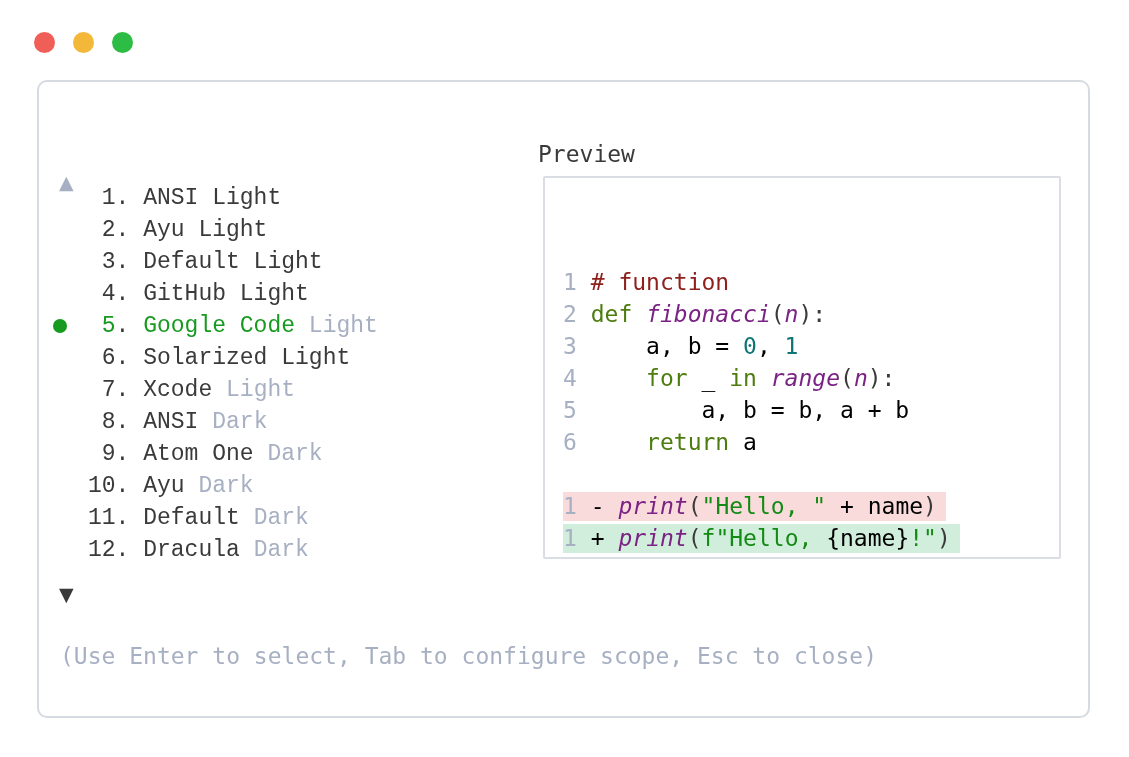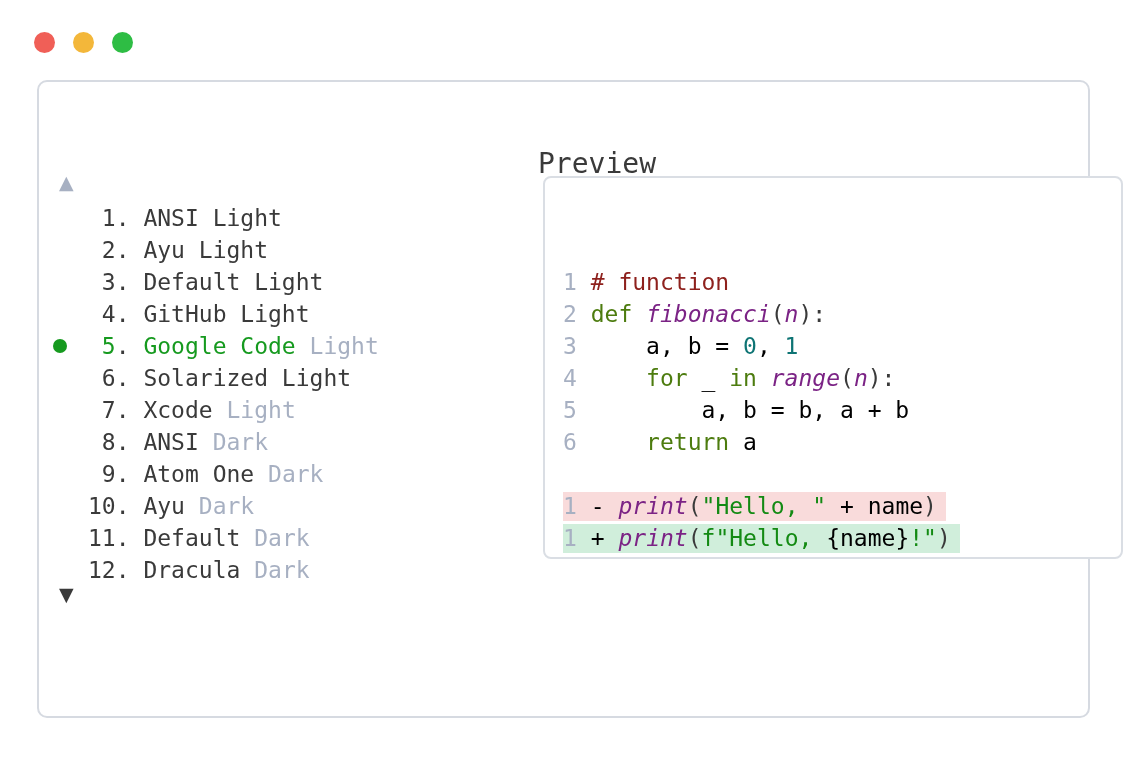--- a/index.html
+++ b/index.html
@@ -23,34 +23,34 @@
     position:absolute;left:37px;top:80px;width:1053px;height:638px;
     border:2px solid var(--border);border-radius:10px;background:#fff;
   }
   .panel *{white-space:pre;}
 
   .prompt{position:absolute;left:21px;top:52px;font-size:23px;line-height:32px;color:var(--text);}
   .scroll-up{position:absolute;left:20px;top:84px;font-size:19px;line-height:32px;color:var(--dim);
     font-family:"DejaVu Sans",sans-serif;cursor:default;}
   .scroll-down{position:absolute;left:20px;top:496px;font-size:19px;line-height:32px;color:var(--text);
     font-family:"DejaVu Sans",sans-serif;cursor:default;}
-  .list{position:absolute;left:49px;top:120px;font-size:23px;}
+  .list{position:absolute;left:49px;top:100px;font-size:23px;font-family:Liberation Mono, monospace;}
   .item{position:relative;height:32px;line-height:32px;cursor:pointer;}
   .item .bullet{position:absolute;left:-35px;top:9px;width:14px;height:14px;border-radius:50%;
     background:var(--accent);}
   .item .num{display:inline-block;width:2ch;text-align:right;}
   .item .variant{color:var(--dim);}
   .item.selected .num,.item.selected .name{color:var(--accent);}
 
   .hint{position:absolute;left:21px;top:558px;font-size:23px;line-height:32px;color:var(--dim);}
 
-  .preview-title{position:absolute;left:499px;top:66px;font-size:28px;line-height:32px;color:var(--text);}
+  .preview-title{position:absolute;left:499px;top:56px;font-size:23px;line-height:32px;color:var(--text);}
   .preview-box{
-    position:absolute;left:504px;top:94px;width:580px;height:383px;
-    border:2px solid #DADEE4;border-radius:8px;background:#fff;overflow:hidden;
+    position:absolute;left:504px;top:94px;width:518px;height:383px;
+    border:2px solid #DADEE4;border-radius:2px;background:#fff;overflow:hidden;
   }
   .code{padding:50px 0 0 18px;font-size:23px;}
   .crow{height:32px;line-height:32px;}
   .ln{color:var(--dim);}
   .diff-chip{display:inline-block;line-height:29px;margin-top:1px;padding-right:9px;}
 
   .tok-pln,.tok-pun{color:var(--text);}
   .tok-kw{color:#2B3A9E;}
   .tok-typ{color:#7B2385;}
   .tok-lit{color:#0E7474;}
@@ -63,18 +63,19 @@
 <div class="traffic">
   <span class="dot red" style="background: rgb(240, 95, 87);"></span>
   <span class="dot yellow" style="background: rgb(243, 183, 58);"></span>
   <span class="dot green" style="background: rgb(46, 189, 68);"></span>
 </div>
 
 <div class="panel">
   <div class="scroll-up">▲</div>
   <div class="list" id="theme-list"><div class="item"><span class="num">1</span>. <span class="name">ANSI Light</span></div><div class="item"><span class="num">2</span>. <span class="name">Ayu Light</span></div><div class="item"><span class="num">3</span>. <span class="name">Default Light</span></div><div class="item"><span class="num">4</span>. <span class="name">GitHub Light</span></div><div class="item selected"><span class="bullet"></span><span class="num">5</span>. <span class="name">Google Code</span> <span class="variant">Light</span></div><div class="item"><span class="num">6</span>. <span class="name">Solarized Light</span></div><div class="item"><span class="num">7</span>. <span class="name">Xcode</span> <span class="variant">Light</span></div><div class="item"><span class="num">8</span>. <span class="name">ANSI</span> <span class="variant">Dark</span></div><div class="item"><span class="num">9</span>. <span class="name">Atom One</span> <span class="variant">Dark</span></div><div class="item"><span class="num">10</span>. <span class="name">Ayu</span> <span class="variant">Dark</span></div><div class="item"><span class="num">11</span>. <span class="name">Default</span> <span class="variant">Dark</span></div><div class="item"><span class="num">12</span>. <span class="name">Dracula</span> <span class="variant">Dark</span></div></div>
   <div class="scroll-down">▼</div>
+  <div class="hint">(Use Enter to select, Tab to configure scope, Esc to close)</div>
 
   <div class="preview-title">Preview</div>
   <div class="preview-box">
     <div class="code" id="code-area"><div class="crow"><span class="ln">1</span> <span class="tok-com"># function</span></div><div class="crow"><span class="ln">2</span> <span class="tok-kw">def</span><span class="tok-pln"> </span><span class="tok-typ">fibonacci</span><span class="tok-pun">(</span><span class="tok-typ">n</span><span class="tok-pun">):</span></div><div class="crow"><span class="ln">3</span> <span class="tok-pln">    a, b = </span><span class="tok-lit">0</span><span class="tok-pln">, </span><span class="tok-lit">1</span></div><div class="crow"><span class="ln">4</span> <span class="tok-pln">    </span><span class="tok-kw">for</span><span class="tok-pln"> _ </span><span class="tok-kw">in</span><span class="tok-pln"> </span><span class="tok-typ">range</span><span class="tok-pun">(</span><span class="tok-typ">n</span><span class="tok-pun">):</span></div><div class="crow"><span class="ln">5</span> <span class="tok-pln">        a, b = b, a + b</span></div><div class="crow"><span class="ln">6</span> <span class="tok-pln">    </span><span class="tok-kw">return</span><span class="tok-pln"> a</span></div><div class="crow"></div><div class="crow"><span class="diff-chip" style="background: rgb(249, 219, 219);"><span class="ln">1</span> <span class="tok-pln">-</span> <span class="tok-typ">print</span><span class="tok-pun">(</span><span class="tok-str">"Hello, "</span><span class="tok-pln"> + name</span><span class="tok-pun">)</span></span></div><div class="crow"><span class="diff-chip" style="background: rgb(208, 238, 219);"><span class="ln">1</span> <span class="tok-pln">+</span> <span class="tok-typ">print</span><span class="tok-pun">(</span><span class="tok-str">f"Hello, </span><span class="tok-pln">{name}</span><span class="tok-str">!"</span><span class="tok-pun">)</span></span></div></div>
   </div>
 </div>
 
 </body></html>

